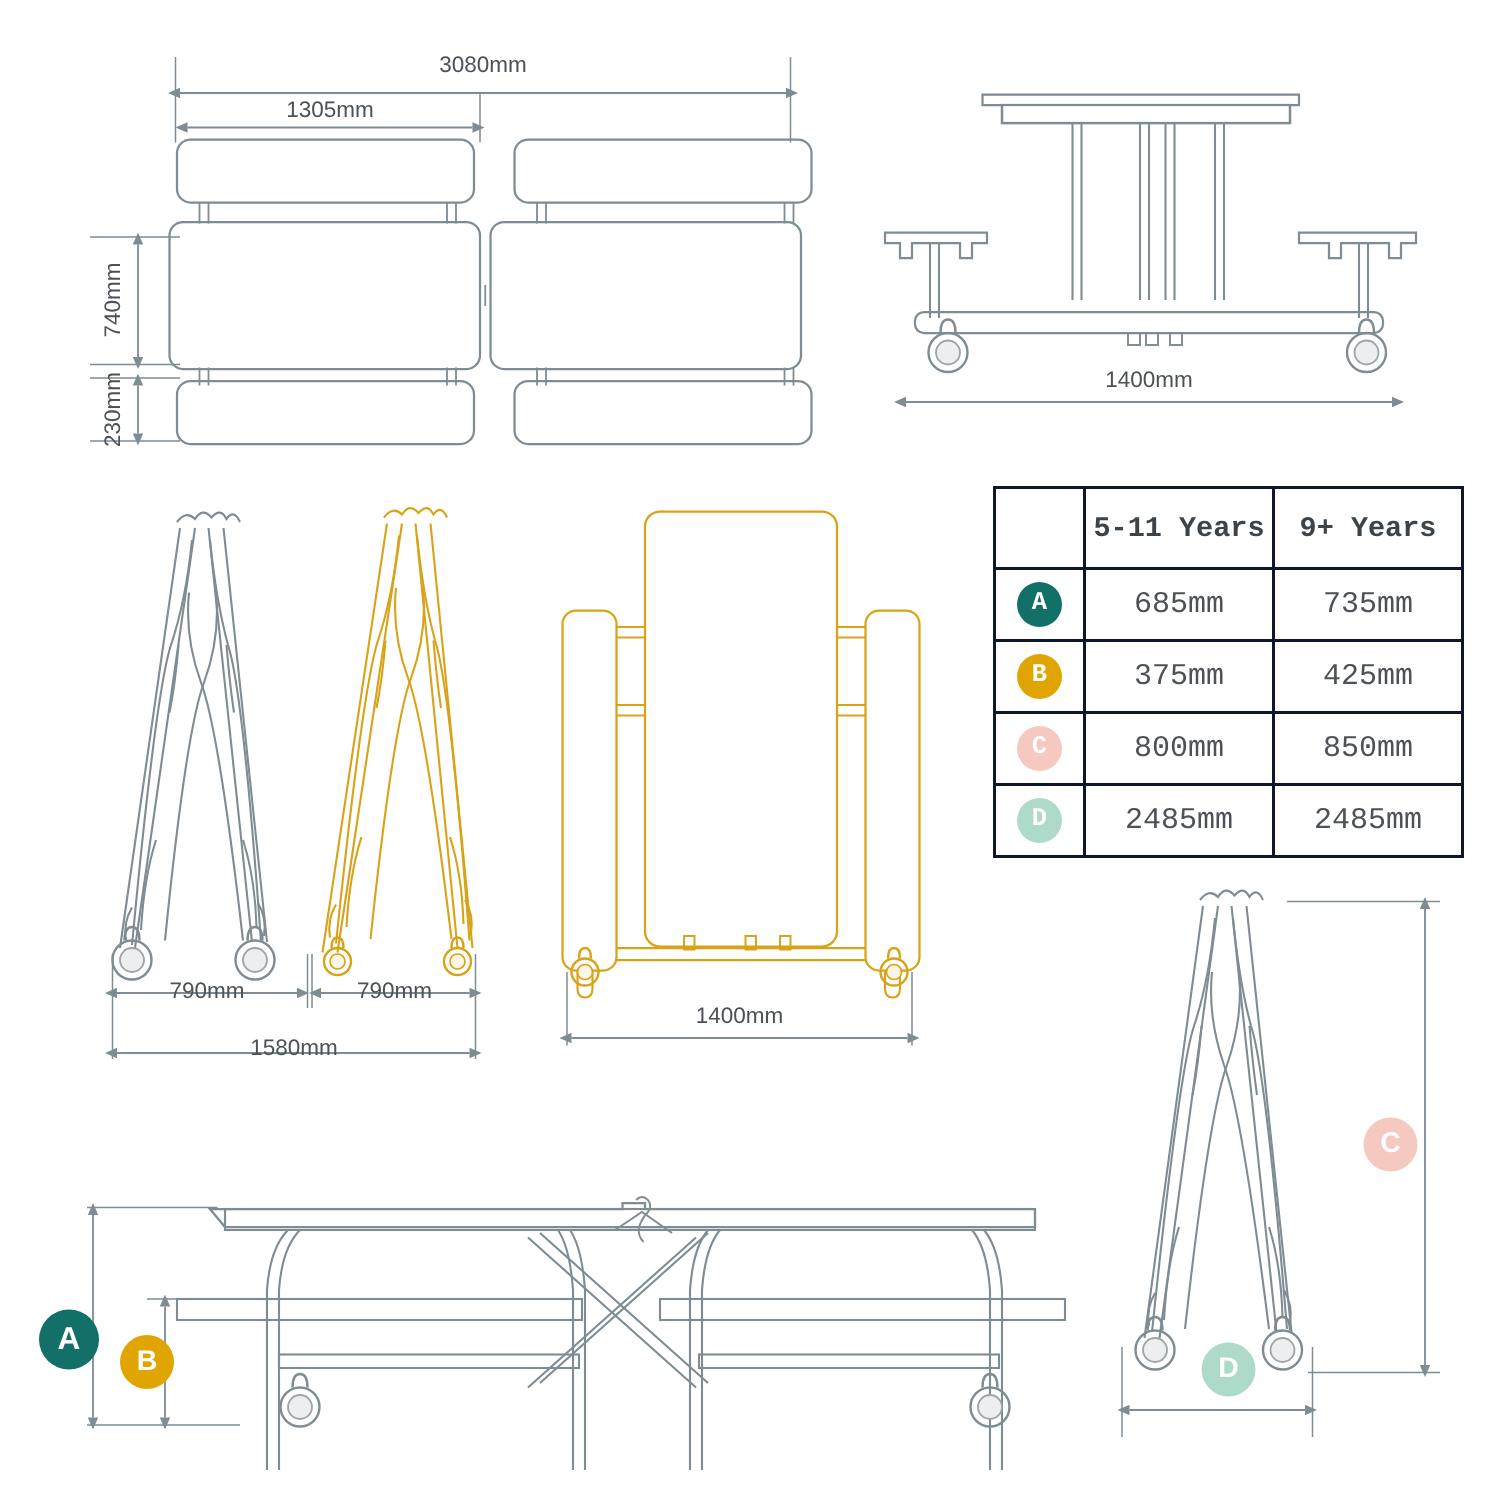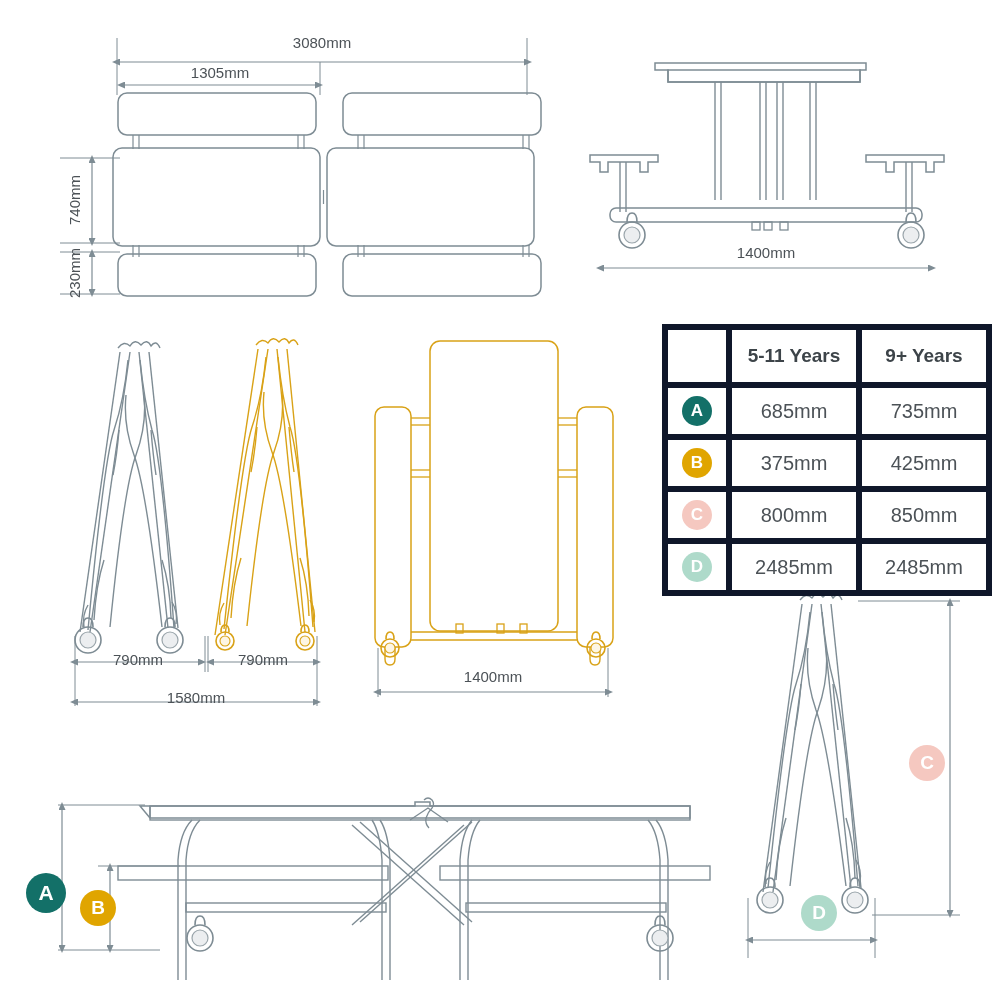--- a/index.html
+++ b/index.html
@@ -1,21 +1,21 @@
 <!DOCTYPE html>
 <html><head>
 <meta charset="utf-8">
 <style>
   html,body{margin:0;padding:0;background:#ffffff;}
   body{width:1000px;height:1000px;font-family:"Liberation Sans",sans-serif;}
   #stage{position:relative;width:1000px;height:1000px;overflow:hidden;background:#fff;}
   svg{display:block;}
   .dimtxt{font-family:"Liberation Sans",sans-serif;font-size:15px;fill:#4c5257;}
   .tbl{position:absolute;border-collapse:collapse;}
-  .tbl td,.tbl th{border:6px solid #0f172a;text-align:center;font-family:Liberation Sans, sans-serif;}
+  .tbl td,.tbl th{border:2px solid #0f172a;text-align:center;font-family:Liberation Mono, monospace;}
   .tbl th{font-size:19px;font-weight:bold;color:#3d4449;height:50px;}
   .tbl td{font-size:20px;color:#4c5257;height:44px;}
   .badge{display:inline-block;width:30px;height:30px;border-radius:50%;
          line-height:30px;text-align:center;font-weight:bold;font-size:17px;color:#ffffff;}
   .bcell{width:56px;}
   .vcell{width:122px;}
   .flbadge{position:absolute;border-radius:50%;display:flex;align-items:center;
            justify-content:center;font-weight:bold;color:#fff;font-family:"Liberation Sans",sans-serif;}
 </style>
 </head>

